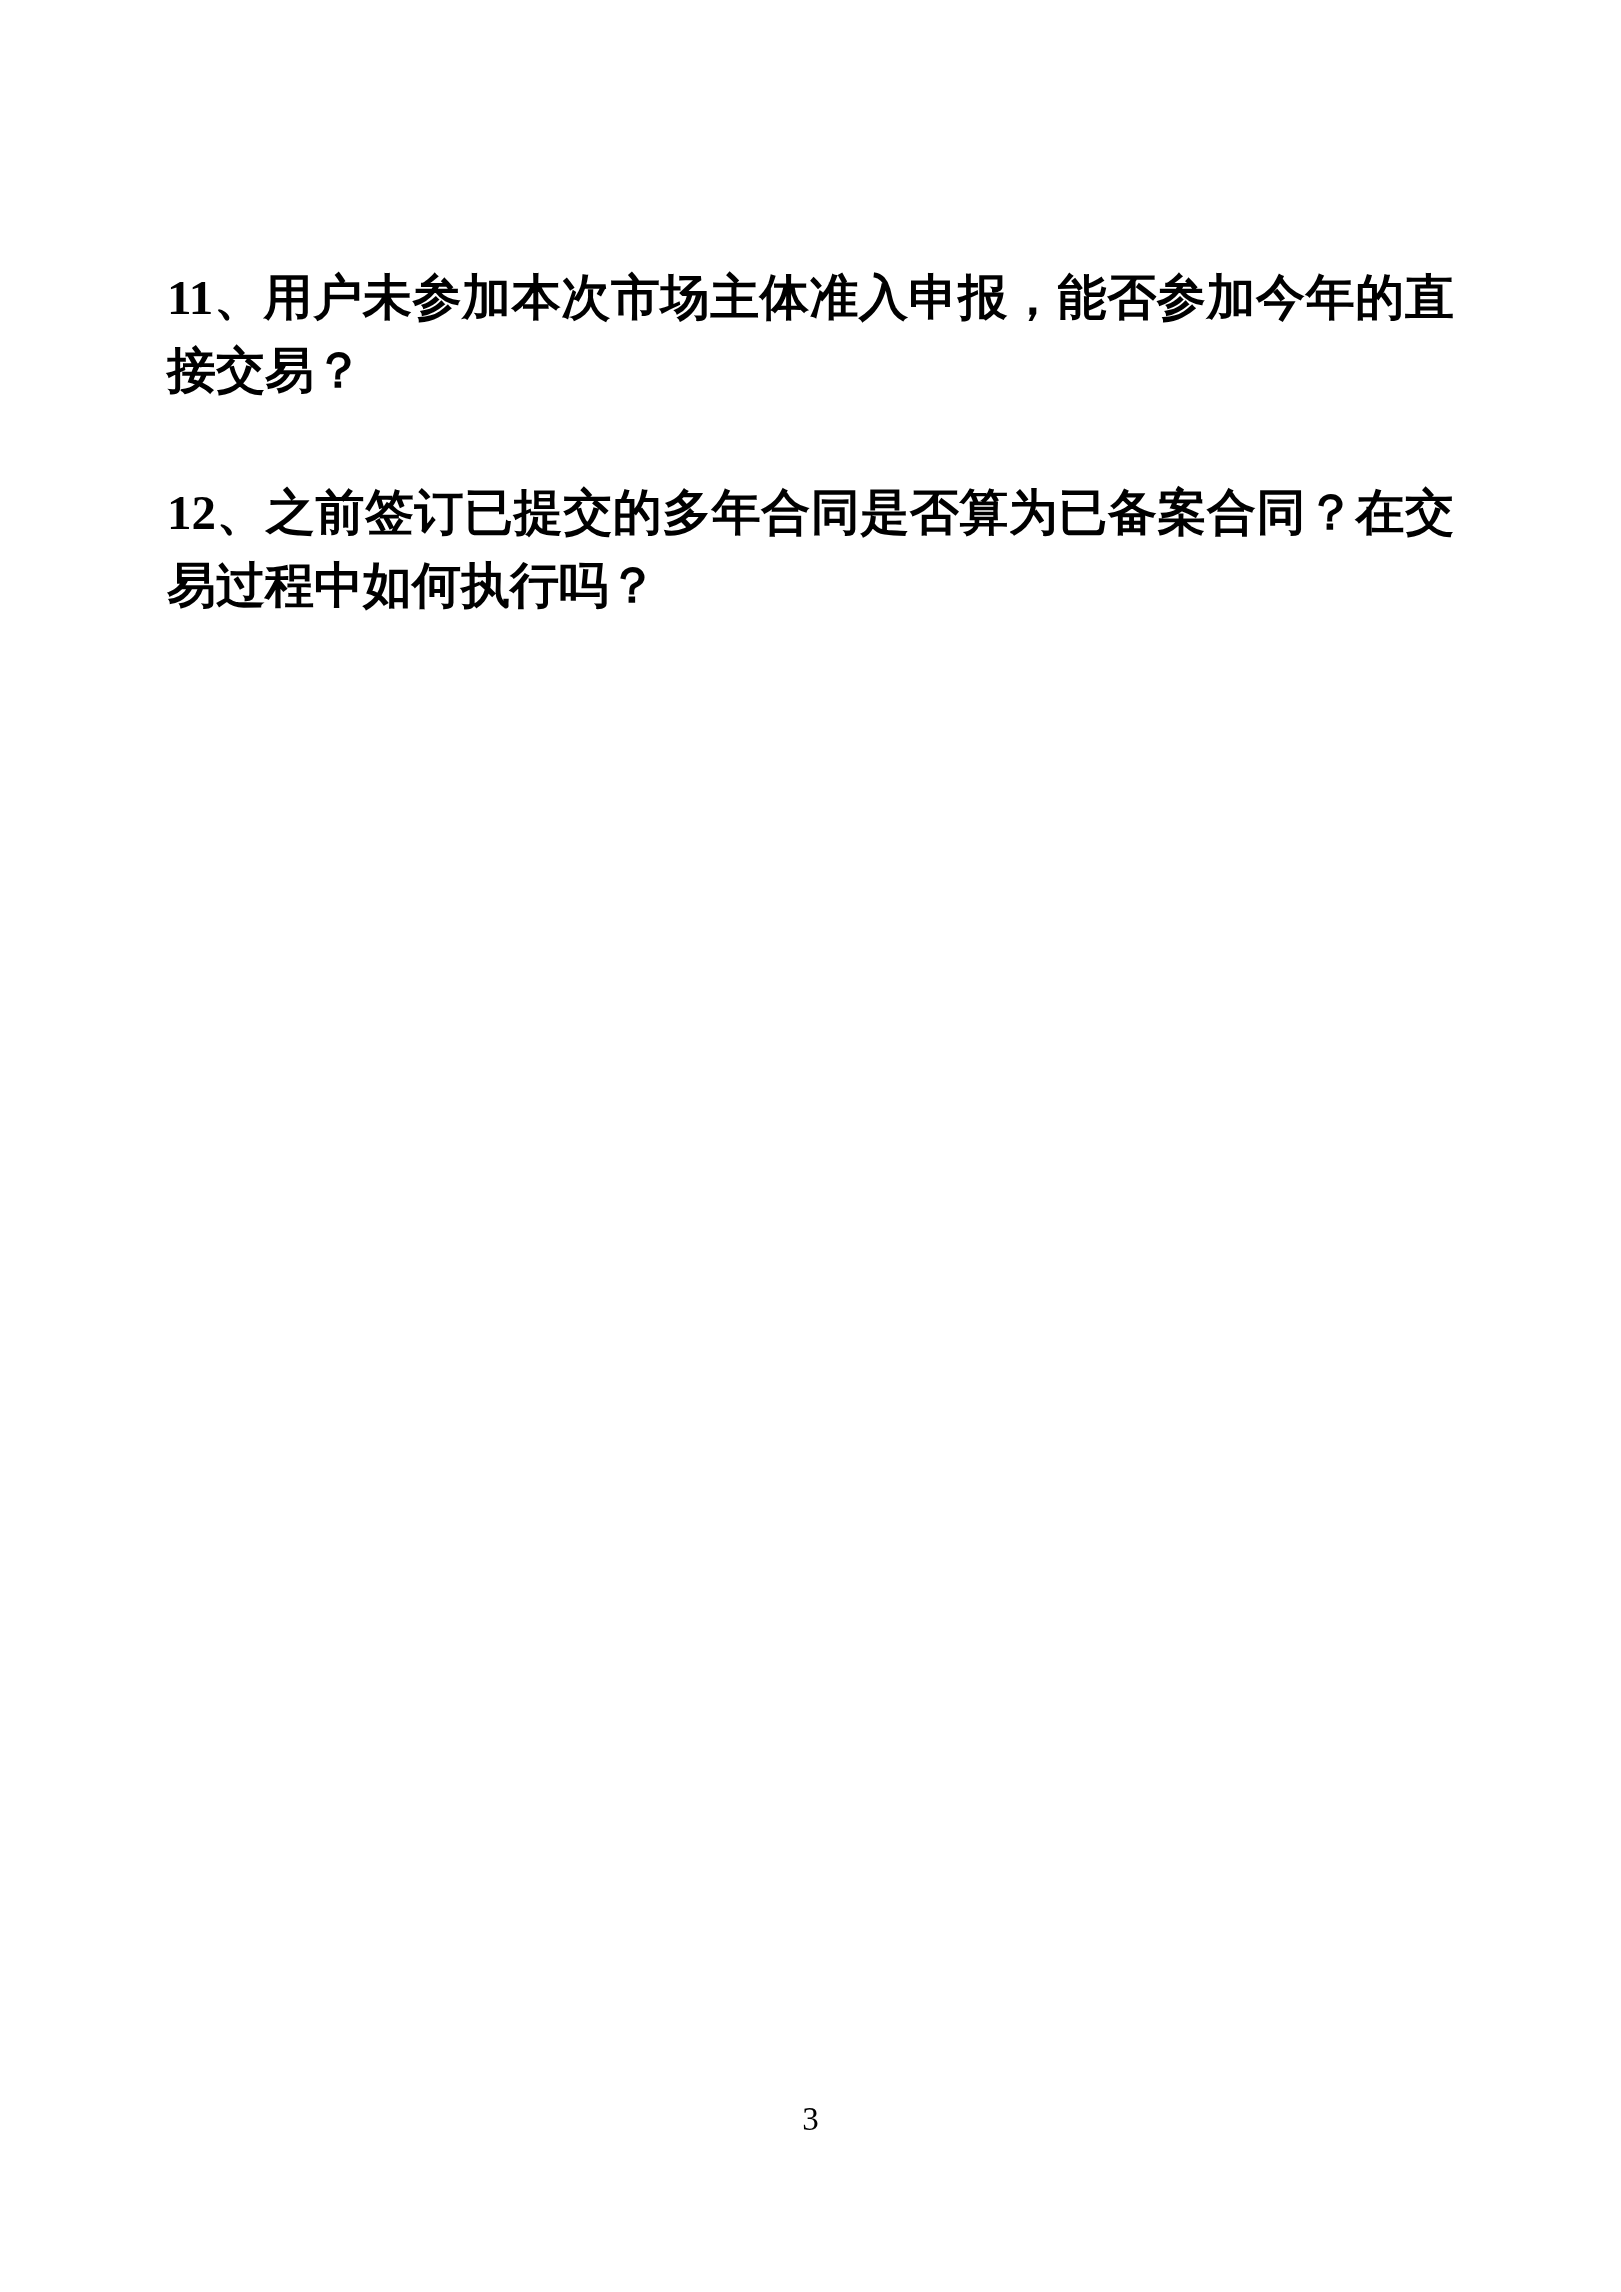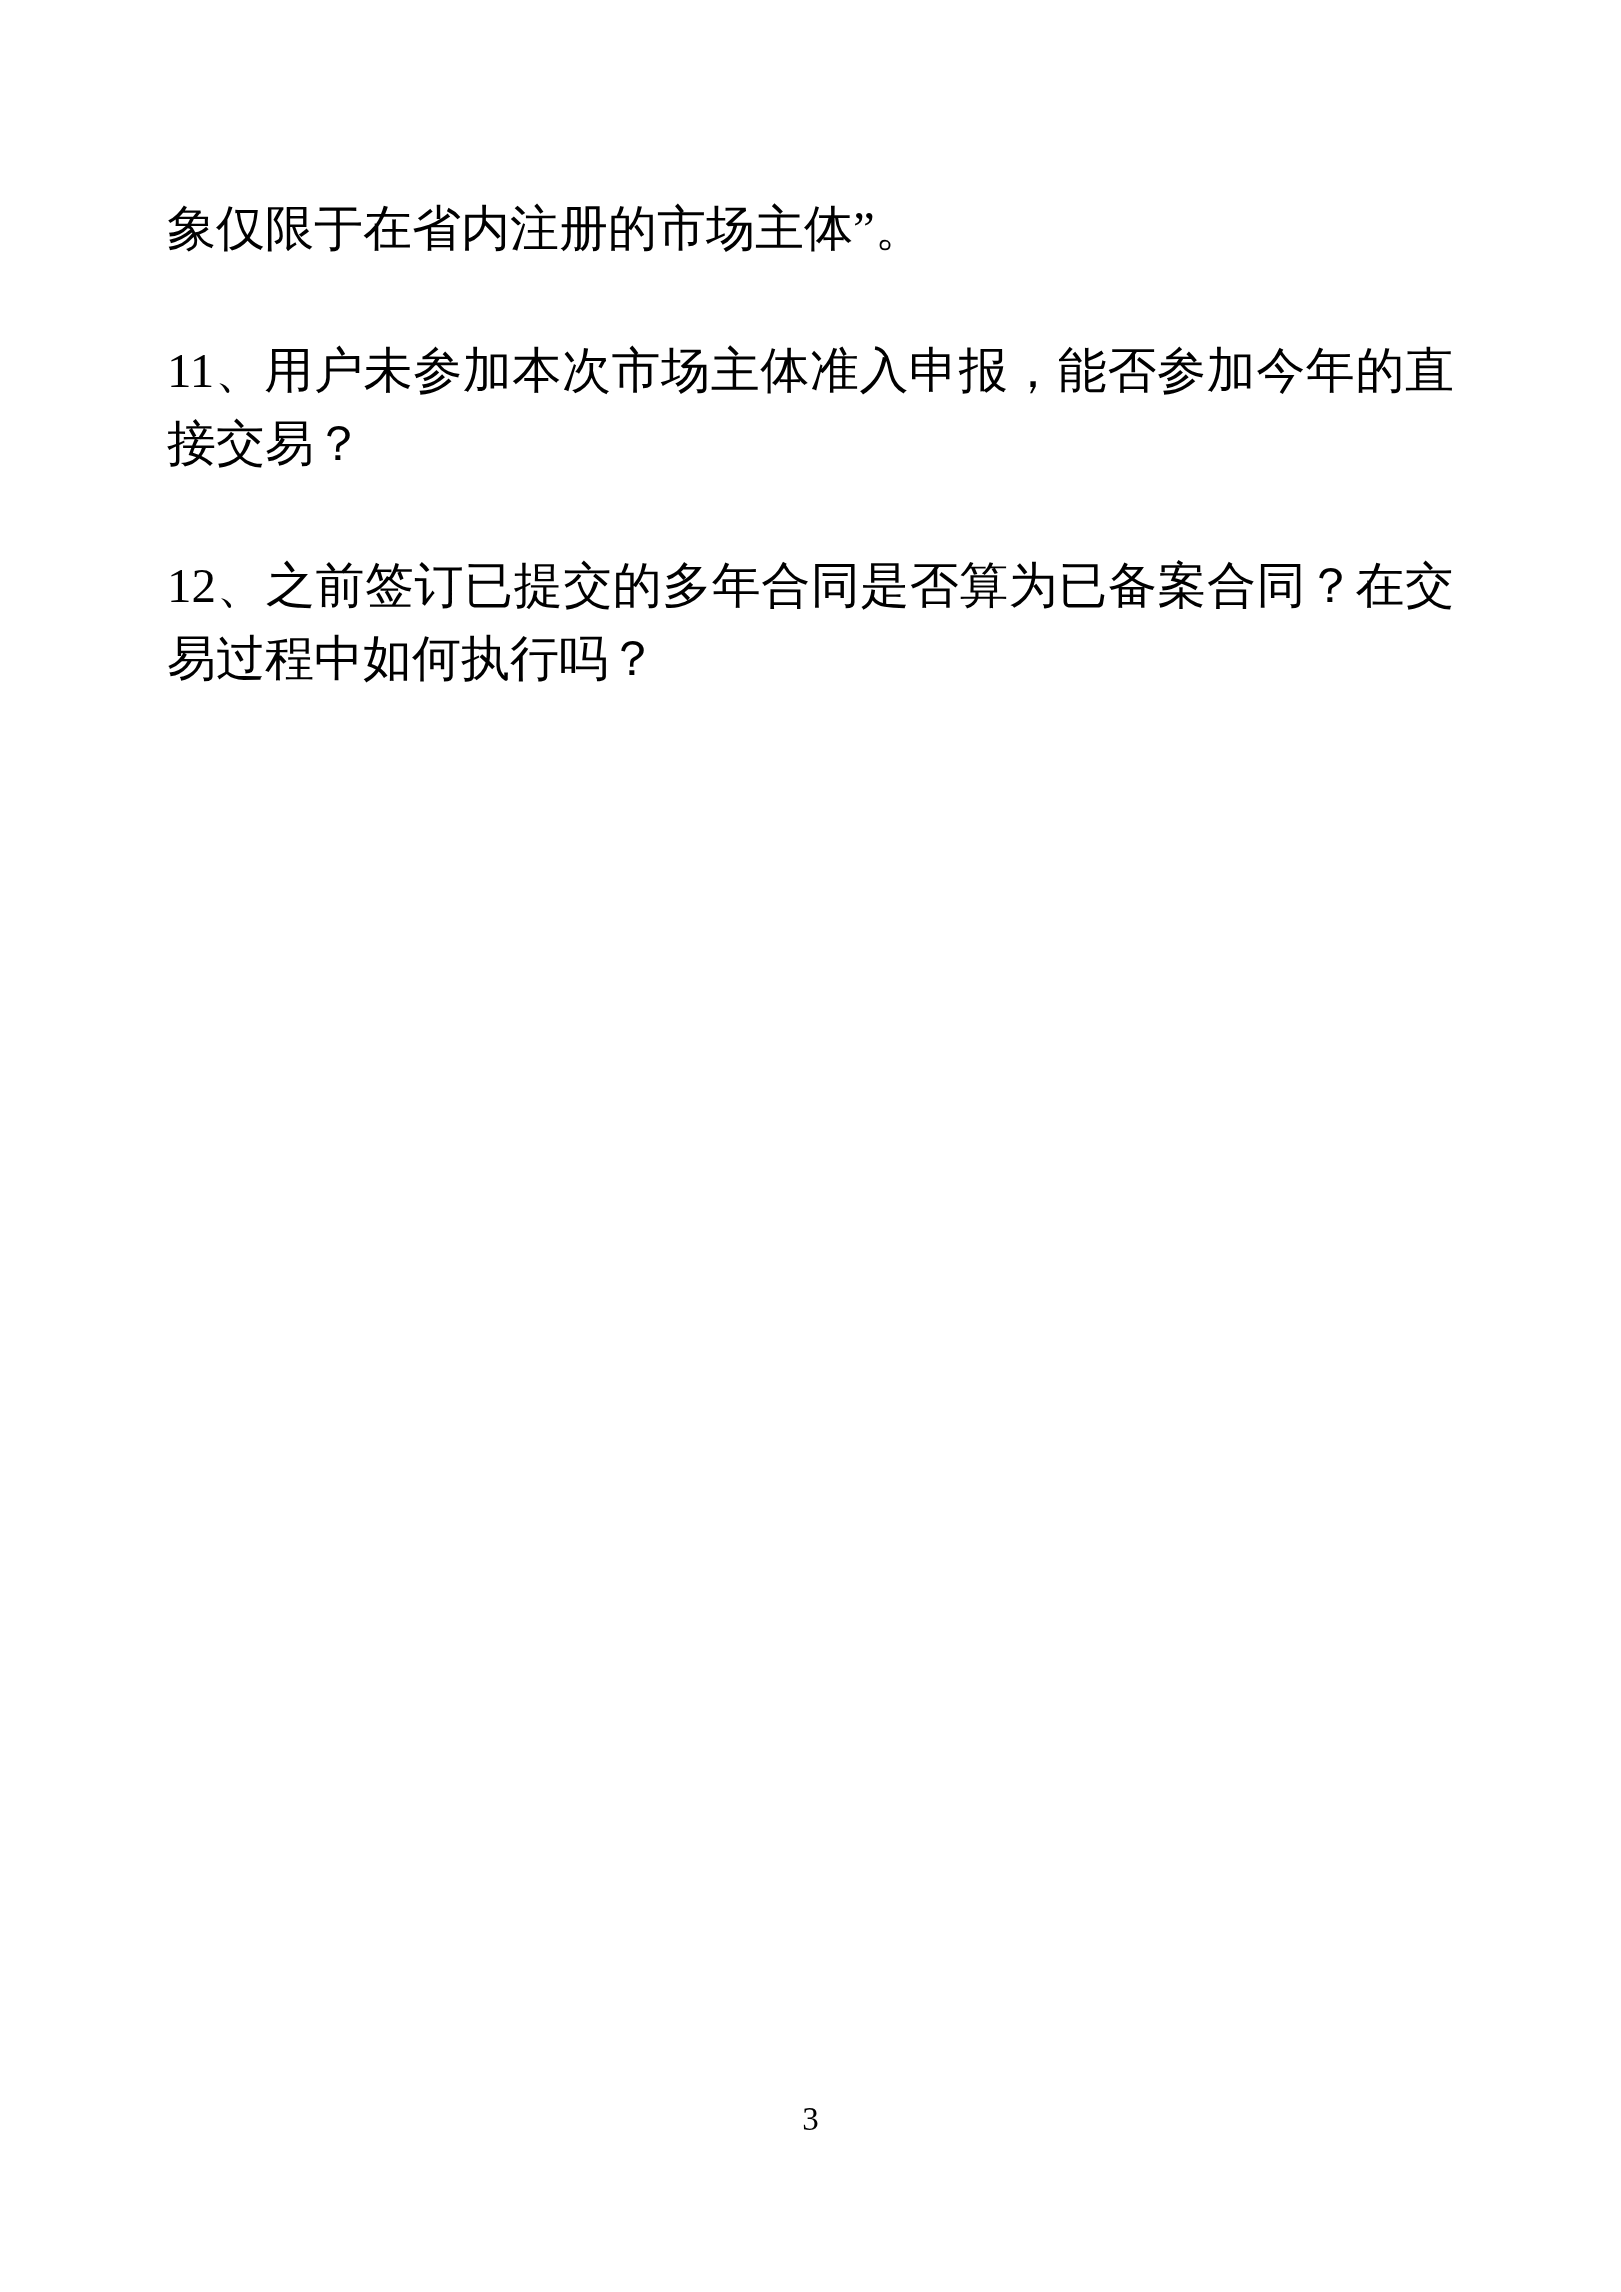--- a/index.html
+++ b/index.html
@@ -21,21 +21,21 @@
   .body-text, .heading {
     margin: 0;
     font-size: 49px;
     line-height: 73px;
     text-align: justify;
     text-justify: inter-ideograph;
     word-break: break-all;
     overflow-wrap: break-word;
   }
   .heading {
-    font-weight: normal;
+    font-weight: bold;
     margin-top: 69px;
   }
   .body-text {
     font-weight: normal;
   }
   .page-number {
     position: absolute;
     top: 2100px;
     left: 0;
     width: 100%;
@@ -43,21 +43,20 @@
     font-size: 33px;
     line-height: 39px;
     font-weight: normal;
   }
 </style>
 </head>
 <body>
 
 <div class="page">
 
-  <p class="body-text">象仅限于在省内注册的市场主体”。</p>
 
   <p class="heading">11、用户未参加本次市场主体准入申报，能否参加今年的直接交易？</p>
 
 
   <p class="heading">12、之前签订已提交的多年合同是否算为已备案合同？在交易过程中如何执行吗？</p>
 
 
 
 
   <div class="page-number">3</div>

